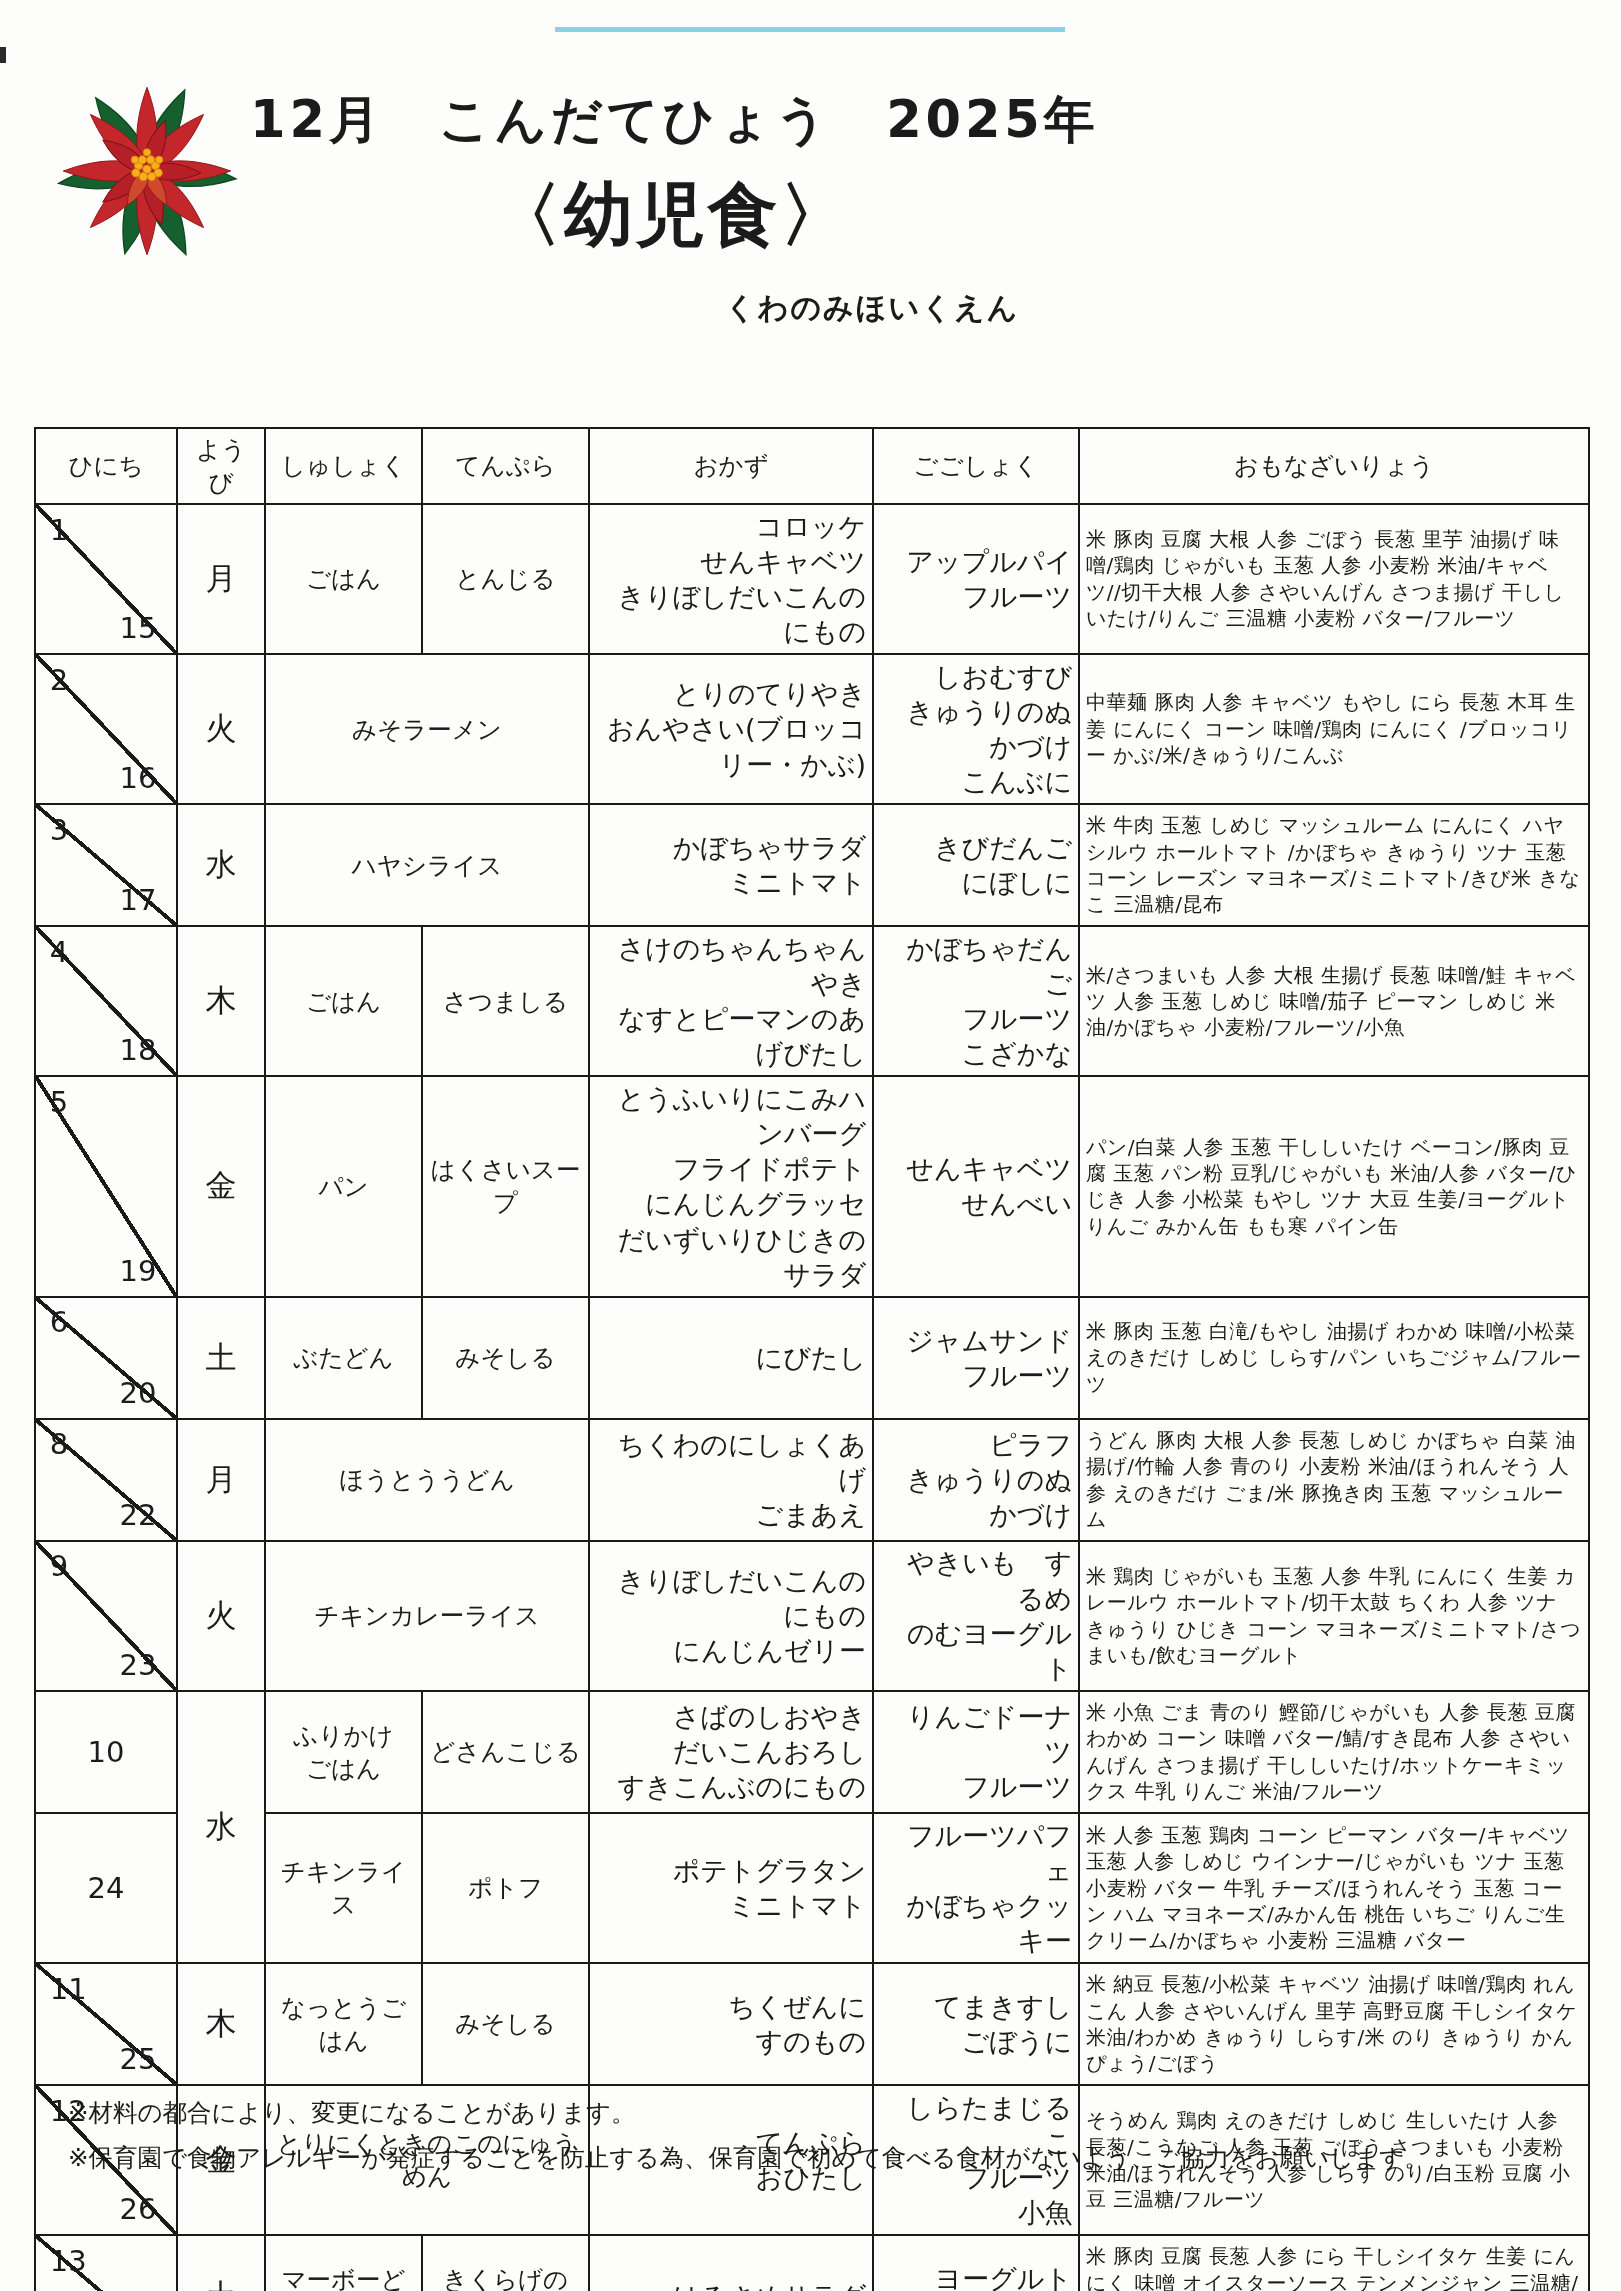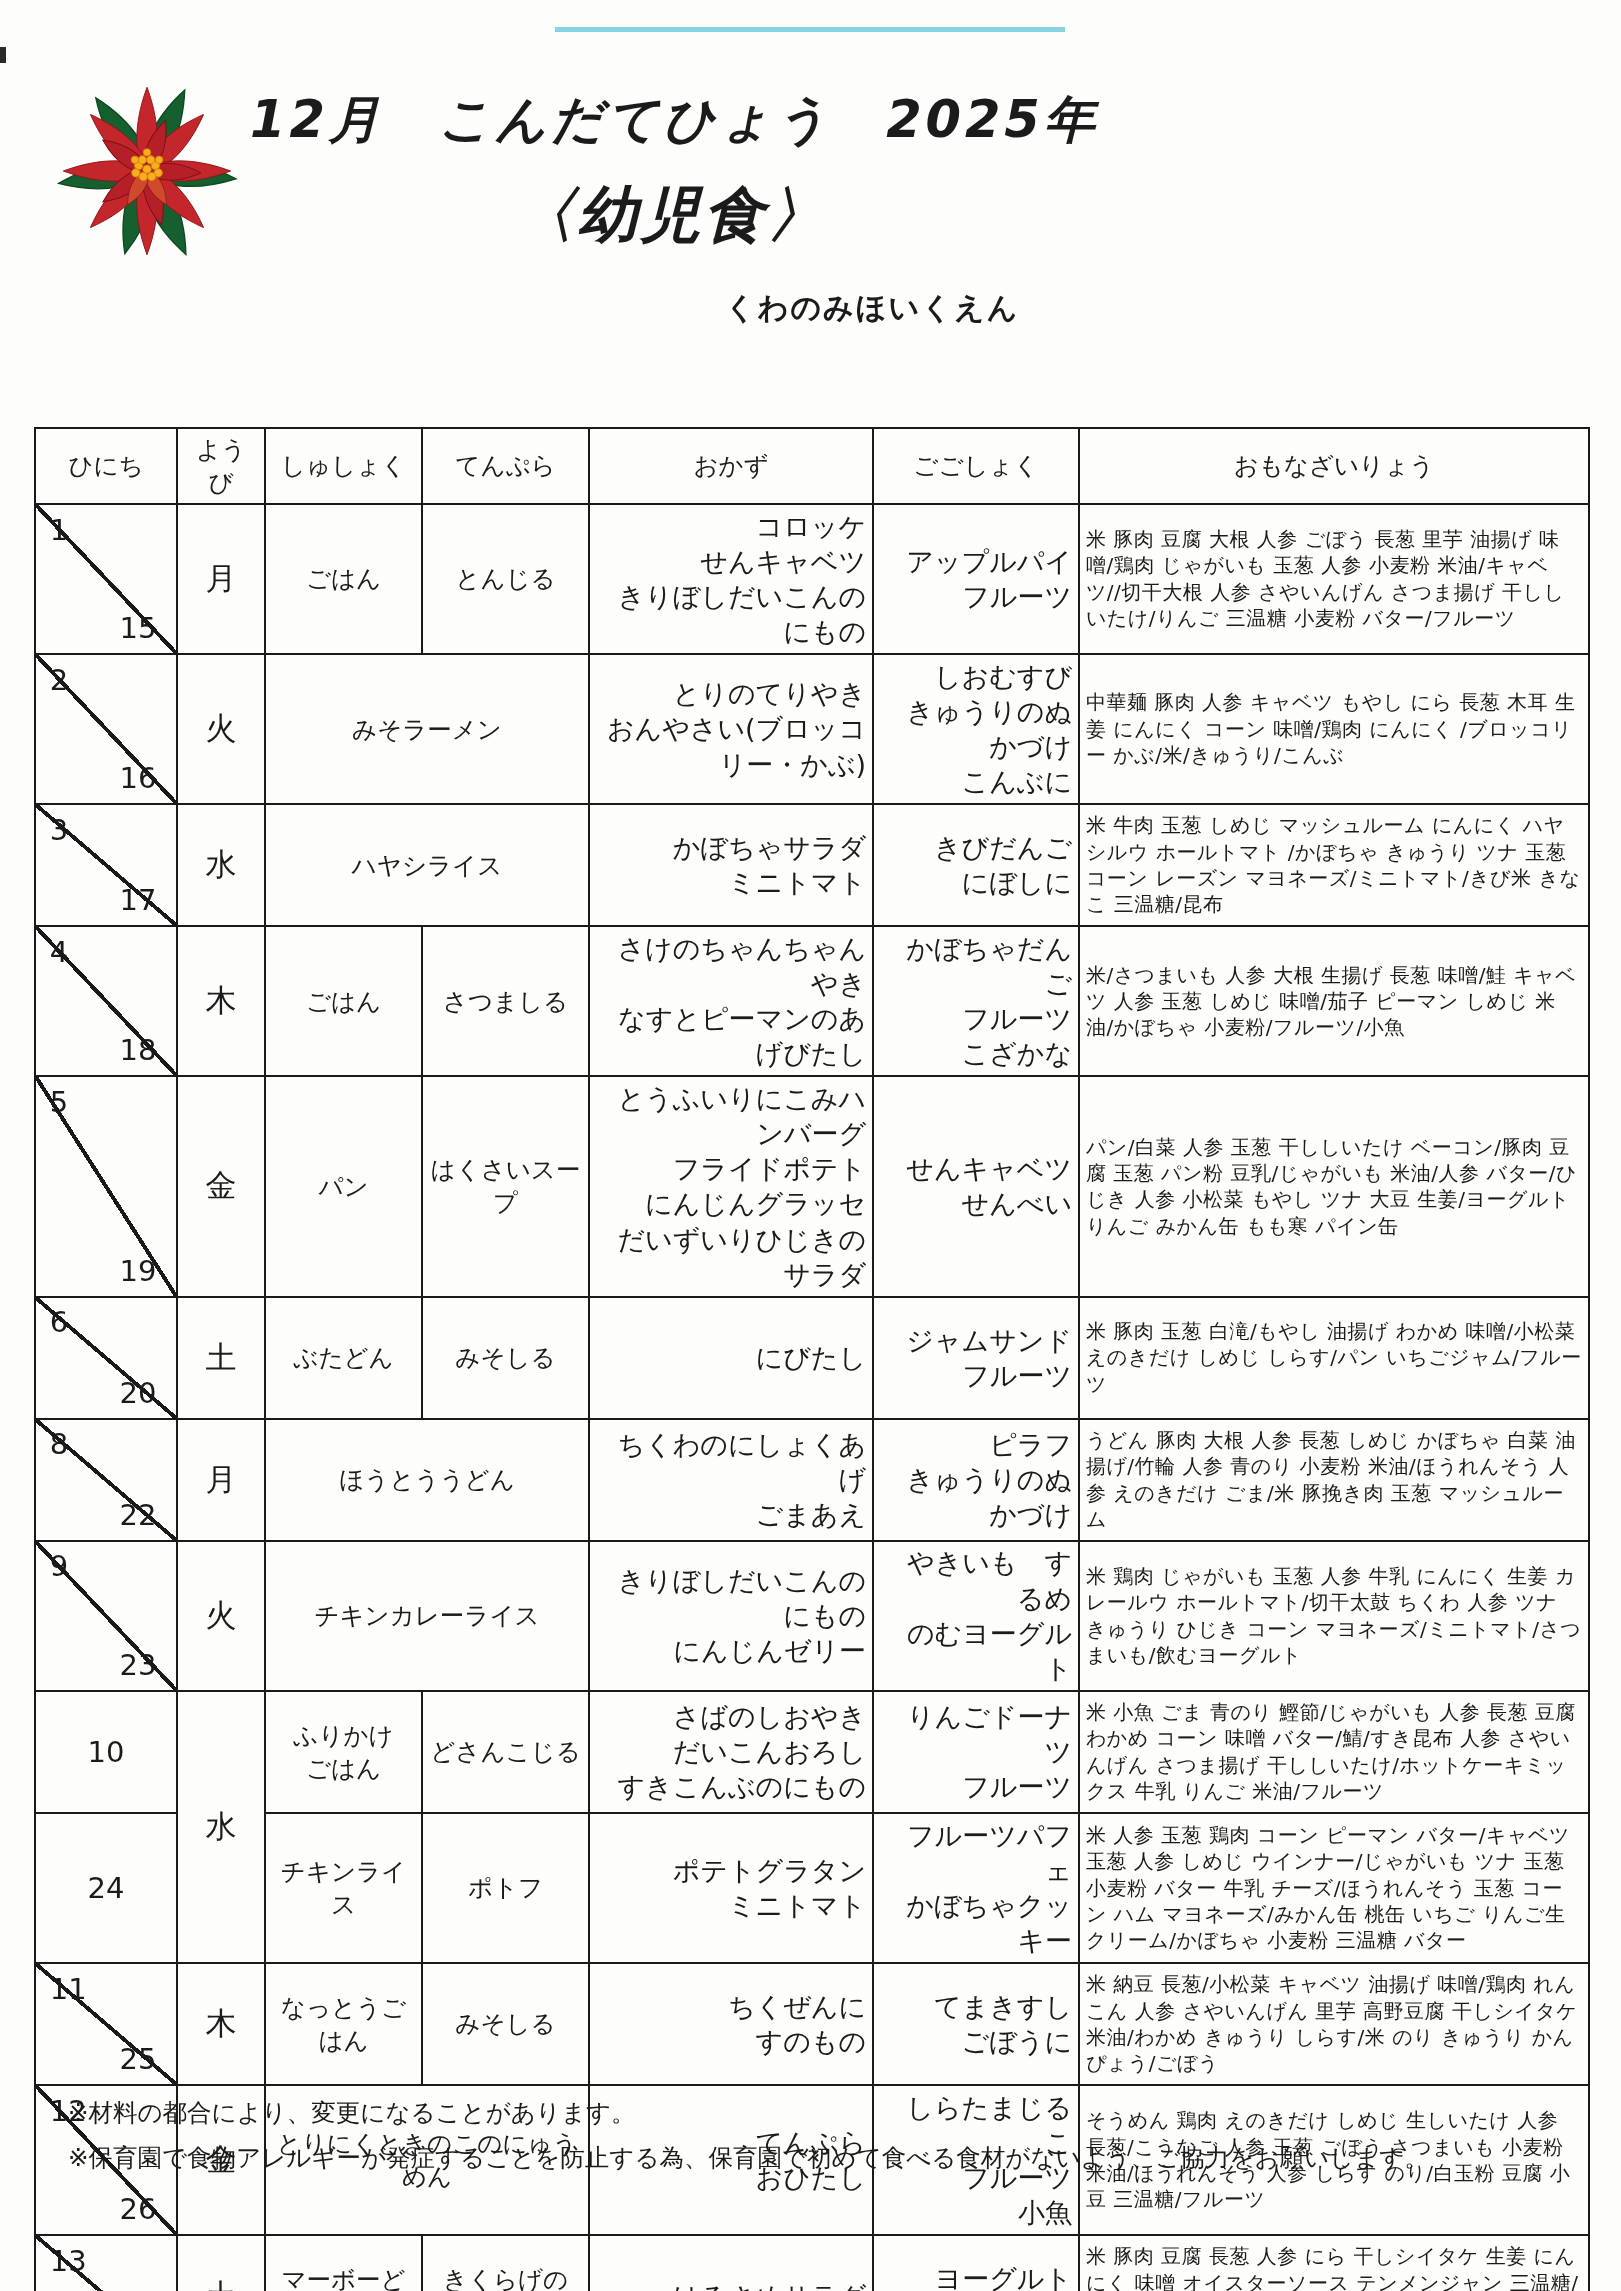--- a/index.html
+++ b/index.html
@@ -6,23 +6,23 @@
   body{
     width:1621px;height:2292px;position:relative;
     background:#fdfdfb;color:#1b1b1b;
     font-family:"DejaVu Sans",sans-serif;
     overflow:hidden;
   }
   .accent-line{position:absolute;left:555px;top:27.4px;width:510px;height:4.9px;background:#87d3e4;}
   .artifact{position:absolute;left:0;top:47px;width:5.9px;height:15.7px;background:#2a2a2a;}
   
   .flower{position:absolute;left:51px;top:78px;width:192px;height:186px;}
-  .titles{position:absolute;left:250px;top:86px;width:843px;text-align:center;font-style:italic;}
+  .titles{position:absolute;left:250px;top:86px;width:843px;text-align:center;}
   .title-1{font-size:51px;font-weight:bold;letter-spacing:3.9px;white-space:nowrap;}
-  .title-2{font-size:61px;font-weight:bold;margin-top:20px;letter-spacing:2px;}
+  .title-2{font-size:70px;font-weight:bold;margin-top:14px;letter-spacing:2px;}
   .school{position:absolute;left:725px;top:243px;width:294px;font-size:30px;font-weight:bold;letter-spacing:2px;white-space:nowrap;margin-top:45px;}
   
   table.menu{
     position:absolute;left:34px;top:427px;
     width:1554px;border-collapse:collapse;table-layout:fixed;
     border:2.9px solid #1a1a1a;
   }
   table.menu td,table.menu th{
     border:2px solid #1a1a1a;
     vertical-align:middle;

